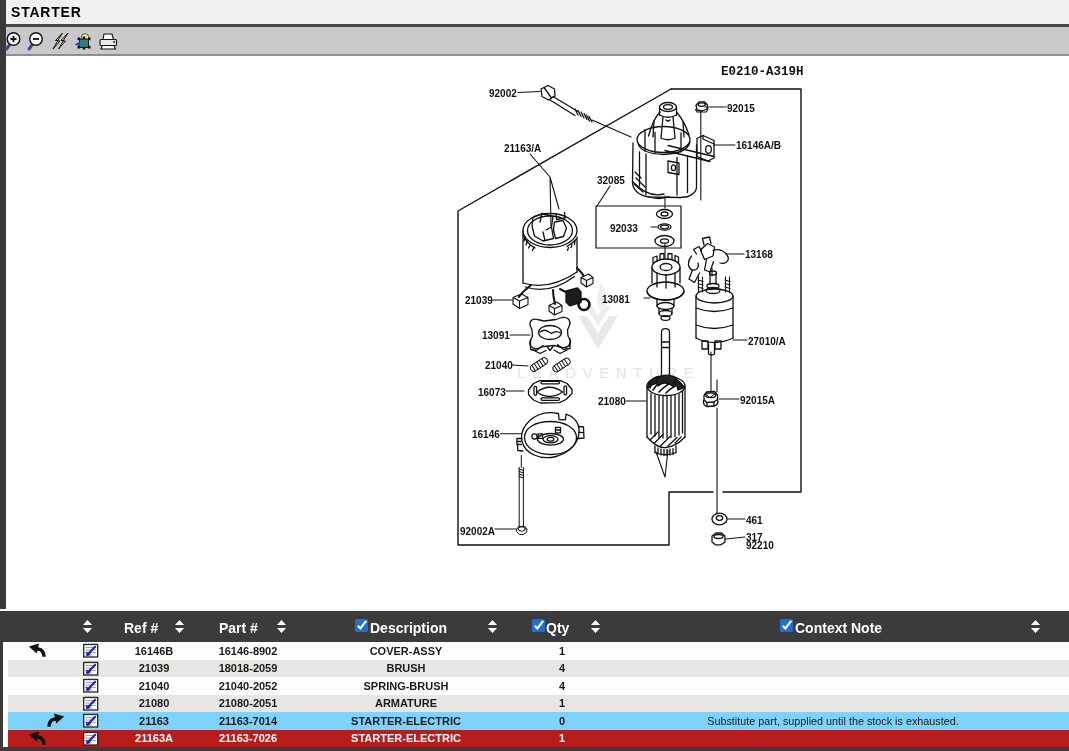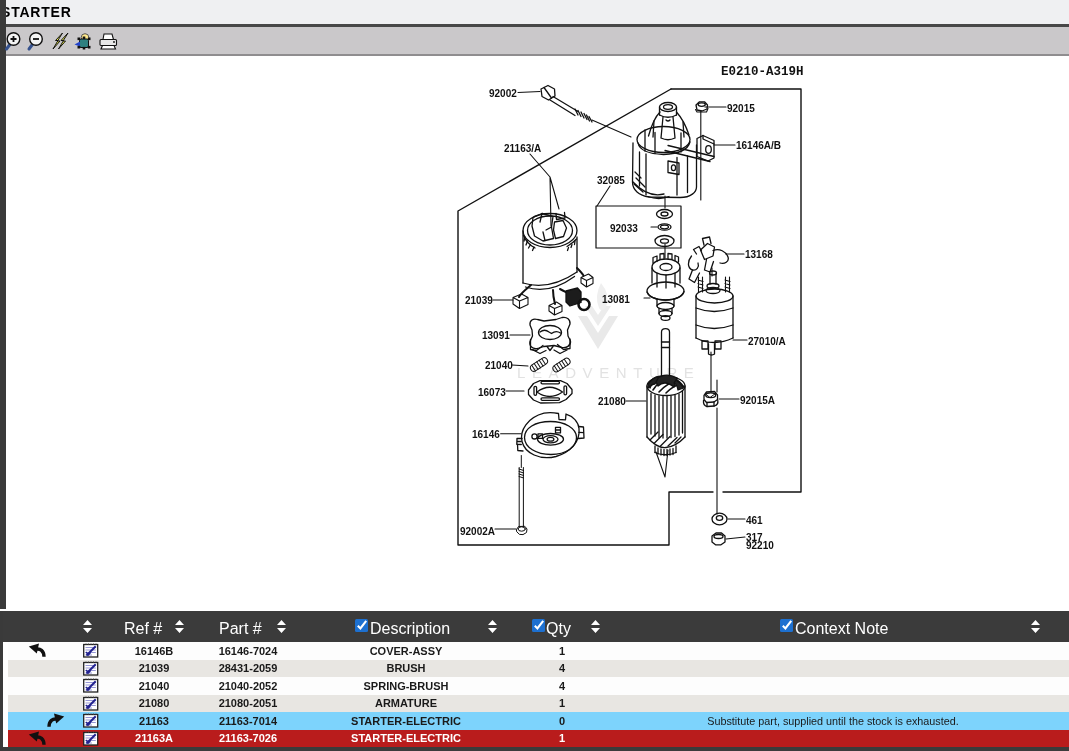--- a/index.html
+++ b/index.html
@@ -1,27 +1,27 @@
 <!DOCTYPE html>
 <html><head>
 <meta charset="utf-8">
 <style>
   html,body{margin:0;padding:0;}
   body{width:1069px;height:751px;position:relative;overflow:hidden;
        font-family:"Liberation Sans",sans-serif;background:#fff;}
   .abs{position:absolute;}
   
   #titlebar{left:0;top:0;width:1069px;height:24px;background:#eff0f2;}
-  #title{left:1px;top:4px;font-size:14px;font-weight:bold;letter-spacing:0.8px;color:#000;}
+  #title{left:11px;top:4px;font-size:14px;font-weight:bold;letter-spacing:0.8px;color:#000;}
   #darkline{left:0;top:24px;width:1069px;height:3px;background:#474747;}
   #toolbar{left:0;top:27px;width:1069px;height:27px;background:#cac8ca;border-bottom:2px solid #8f8d8f;}
   #leftstrip{left:0;top:0;width:6px;height:609px;background:#3a3a3a;z-index:5;}
   
   #thead{left:0;top:611px;width:1069px;height:31px;background:#3b3b3b;z-index:6;}
-  .hlbl{position:absolute;top:9px;color:#fff;font-size:16px;font-weight:normal;}
+  .hlbl{position:absolute;top:9px;color:#fff;font-size:14px;font-weight:bold;}
   .row{position:absolute;left:0;width:1069px;height:17.5px;z-index:6;margin-left:8px;}
   .cell{position:absolute;top:50%;transform:translate(-50%,-50%);font-size:11px;font-weight:bold;color:#1a1a1a;white-space:nowrap;}
   .note{font-weight:normal;font-size:10.8px;text-align:right;}
   .cb{position:absolute;width:13px;height:13px;top:8px;}
   #botbar{left:0;top:747px;width:1069px;height:4px;background:#3b3b3b;z-index:6;}
   .icn{position:absolute;}
 </style>
 </head>
 <body>
 
@@ -386,34 +386,34 @@
       <path d="M11,0.6 L0.8,3.6 L8.8,10.6 Z" fill="#111"></path>
     </svg>
   <svg class="icn" style="left:75px;top:1px" width="16" height="15" viewBox="0 0 16 15">
       <rect x="0.7" y="1.5" width="14" height="12.5" fill="#fff" stroke="#222" stroke-width="1.3"></rect>
       <path d="M2.5,1 L3.5,1 M5,1 L6,1 M7.5,1 L8.5,1 M10,1 L11,1 M12.5,1 L13.5,1" stroke="#555" stroke-width="1"></path>
       <path d="M2.5,4.5 L12.8,4.5 M2.5,7 L12.8,7 M2.5,9.5 L12.8,9.5 M2.5,12 L9,12" stroke="#8a8ad0" stroke-width="0.9"></path>
       <path d="M3.5,12.5 L12.7,3.2" stroke="#22228f" stroke-width="2"></path>
       <path d="M3,9 L5.5,12 L7.5,9.5" stroke="#22228f" stroke-width="1.4" fill="none"></path>
     </svg>
   <span class="cell" style="left:146px">16146B</span>
-  <span class="cell" style="left:240px">16146-7024</span>
+  <span class="cell" style="left:240px">16146-8902</span>
   <span class="cell" style="left:398px">COVER-ASSY</span>
   <span class="cell" style="left:554px">1</span>
 </div>
 <div class="row" style="top:659.5px;background:#e8e6e2">
   <svg class="icn" style="left:75px;top:1px" width="16" height="15" viewBox="0 0 16 15">
       <rect x="0.7" y="1.5" width="14" height="12.5" fill="#fff" stroke="#222" stroke-width="1.3"></rect>
       <path d="M2.5,1 L3.5,1 M5,1 L6,1 M7.5,1 L8.5,1 M10,1 L11,1 M12.5,1 L13.5,1" stroke="#555" stroke-width="1"></path>
       <path d="M2.5,4.5 L12.8,4.5 M2.5,7 L12.8,7 M2.5,9.5 L12.8,9.5 M2.5,12 L9,12" stroke="#8a8ad0" stroke-width="0.9"></path>
       <path d="M3.5,12.5 L12.7,3.2" stroke="#22228f" stroke-width="2"></path>
       <path d="M3,9 L5.5,12 L7.5,9.5" stroke="#22228f" stroke-width="1.4" fill="none"></path>
     </svg>
   <span class="cell" style="left:146px">21039</span>
-  <span class="cell" style="left:240px">28431-2059</span>
+  <span class="cell" style="left:240px">18018-2059</span>
   <span class="cell" style="left:398px">BRUSH</span>
   <span class="cell" style="left:554px">4</span>
 </div>
 <div class="row" style="top:677px;background:#fdfdfd">
   <svg class="icn" style="left:75px;top:1px" width="16" height="15" viewBox="0 0 16 15">
       <rect x="0.7" y="1.5" width="14" height="12.5" fill="#fff" stroke="#222" stroke-width="1.3"></rect>
       <path d="M2.5,1 L3.5,1 M5,1 L6,1 M7.5,1 L8.5,1 M10,1 L11,1 M12.5,1 L13.5,1" stroke="#555" stroke-width="1"></path>
       <path d="M2.5,4.5 L12.8,4.5 M2.5,7 L12.8,7 M2.5,9.5 L12.8,9.5 M2.5,12 L9,12" stroke="#8a8ad0" stroke-width="0.9"></path>
       <path d="M3.5,12.5 L12.7,3.2" stroke="#22228f" stroke-width="2"></path>
       <path d="M3,9 L5.5,12 L7.5,9.5" stroke="#22228f" stroke-width="1.4" fill="none"></path>

